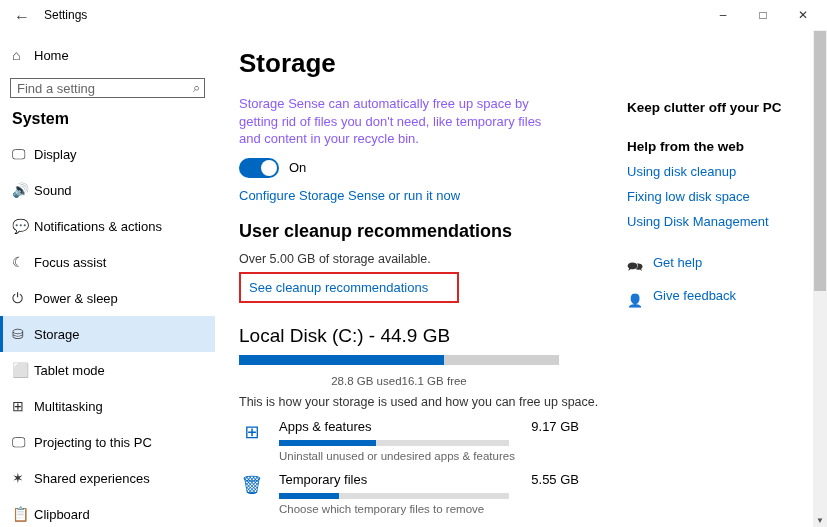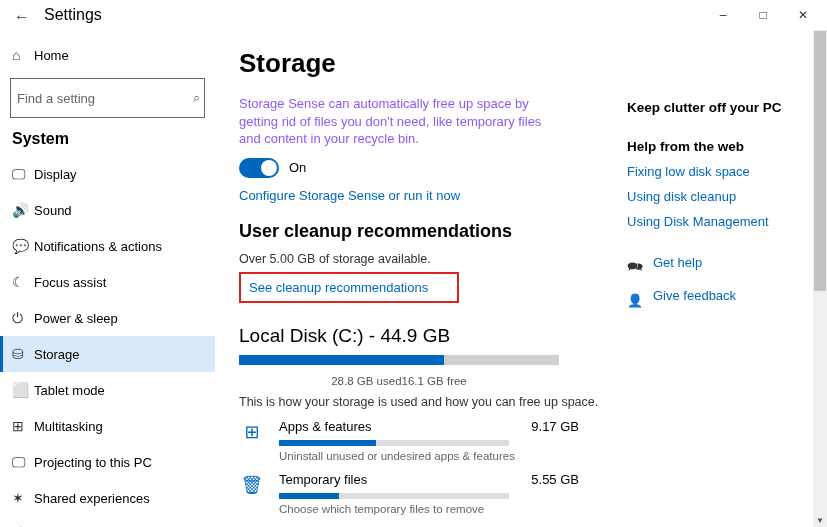--- a/index.html
+++ b/index.html
@@ -1,26 +1,26 @@
 <!DOCTYPE html>
 <html><head>
 <meta charset="utf-8">
 <style>
   * { box-sizing: border-box; margin: 0; padding: 0; }
   body { font-family: "Segoe UI", Arial, sans-serif; font-size: 13px; color: #000; background: #fff; width: 827px; height: 527px; overflow: hidden; position: relative; }
   .titlebar { height: 30px; display: flex; align-items: center; padding: 0 4px 0 10px; }
   .back { width: 24px; text-align: center; font-size: 16px; color: #444; cursor: pointer; }
-  .apptitle { font-size: 16px; margin-left: 10px; }
+  .apptitle { font-size: 12px; margin-left: 10px; }
   .wincontrols { margin-left: auto; display: flex; }
   .wc { width: 40px; height: 28px; display: flex; align-items: center; justify-content: center; font-size: 12px; cursor: pointer; color: #333;}
   .columns { display: flex; height: calc(100% - 30px); }
   .sidebar { width: 215px; padding: 8px 0 0 0; background: #fff; border-right: none; }
   .home { display: flex; align-items: center; height: 34px; padding: 0 12px; font-size: 13px; cursor: pointer; }
   .home .ic { width: 22px; font-size: 14px; color: #333; }
-  .search { margin: 6px 10px 12px 10px; border: 1px solid #666; background: #fff; height: 40px; display: flex; align-items: center; padding: 0 6px; }
+  .search { margin: 6px 10px 12px 10px; border: 1px solid #666; background: #fff; height: 20px; display: flex; align-items: center; padding: 0 6px; }
   .search input { border: none; outline: none; flex: 1; font-size: 13px; background: transparent; color: #333; }
   .search input::placeholder { color: #666; }
   .search .sic { color: #555; font-size: 13px; }
   .navhdr { font-weight: 600; font-size: 16px; padding: 0 12px 8px 12px; }
   .navitem { display: flex; align-items: center; height: 36px; padding: 0 12px; cursor: pointer; font-size: 13px; position: relative; }
   .navitem .ic { width: 22px; color: #333; font-size: 14px; }
   .navitem.active { background: #d8eaf9; }
   .navitem.active::before { content:""; position:absolute; left:0; top:0; bottom:0; width:3px; background:#0067c0; }
   .scrollbar { position:absolute; right:0; top:30px; bottom:0; width:14px; background:#f0f0f0; }
   .scrollthumb { position:absolute; top:1px; left:1px; right:1px; height:260px; background:#c2c2c2; }
@@ -180,22 +180,22 @@
       </div>
 
     <div class="link" style="margin-top:14px">Show more categories</div>
     
   </div>
 
   <div class="rightcol">
     <h4>Keep clutter off your PC</h4>
     <h4>Help from the web</h4>
     <div id="helplinks">
+        <span class="link" style="display: block; margin-bottom: 10px;">Using disk cleanup</span>
         <span class="link" style="display: block; margin-bottom: 10px;">Fixing low disk space</span>
-        <span class="link" style="display: block; margin-bottom: 10px;">Using disk cleanup</span>
         <span class="link" style="display: block; margin-bottom: 10px;">Using Disk Management</span>
       </div>
     <div class="helprow" style="margin-top:26px">
       <span class="ic">🗪</span>
       <span class="link">Get help</span>
     </div>
     <div class="helprow">
       <span class="ic">👤</span>
       <span class="link">Give feedback</span>
     </div>

